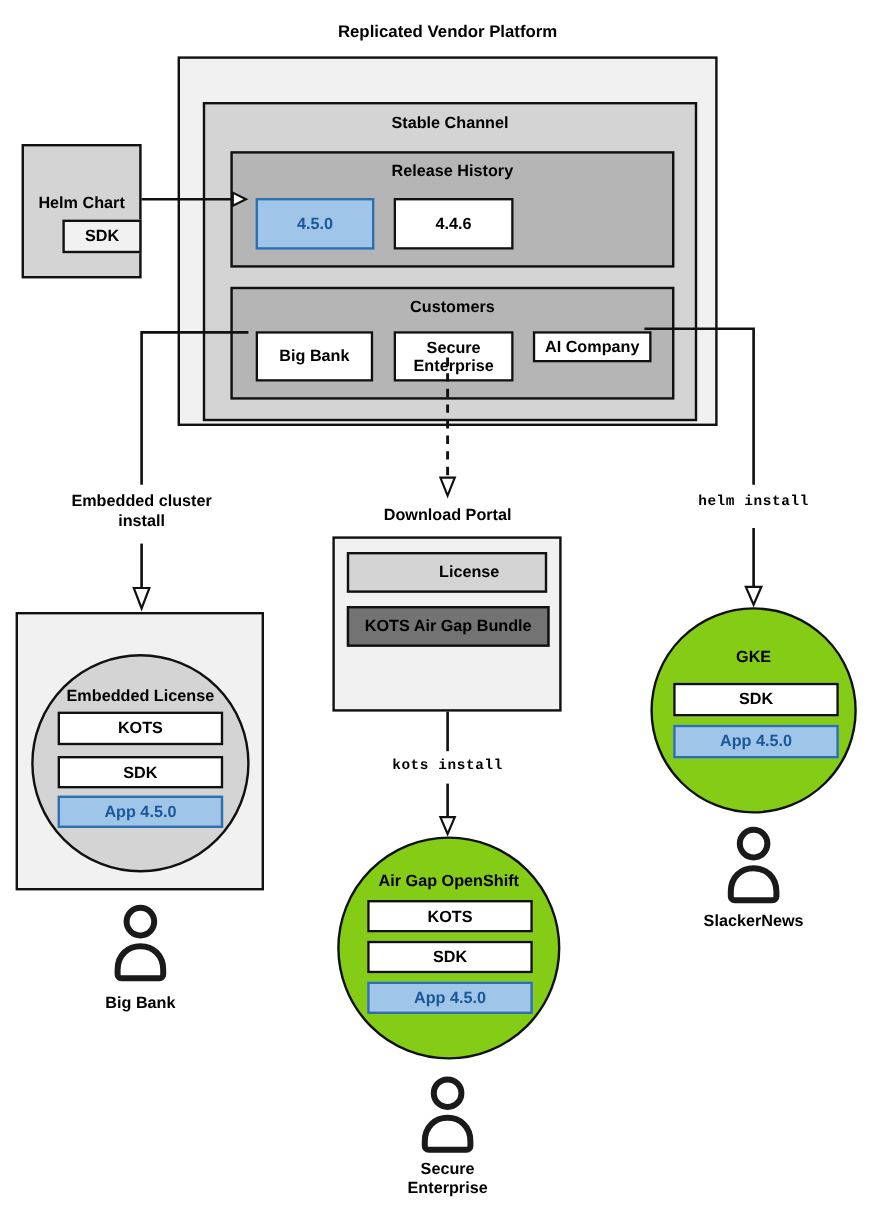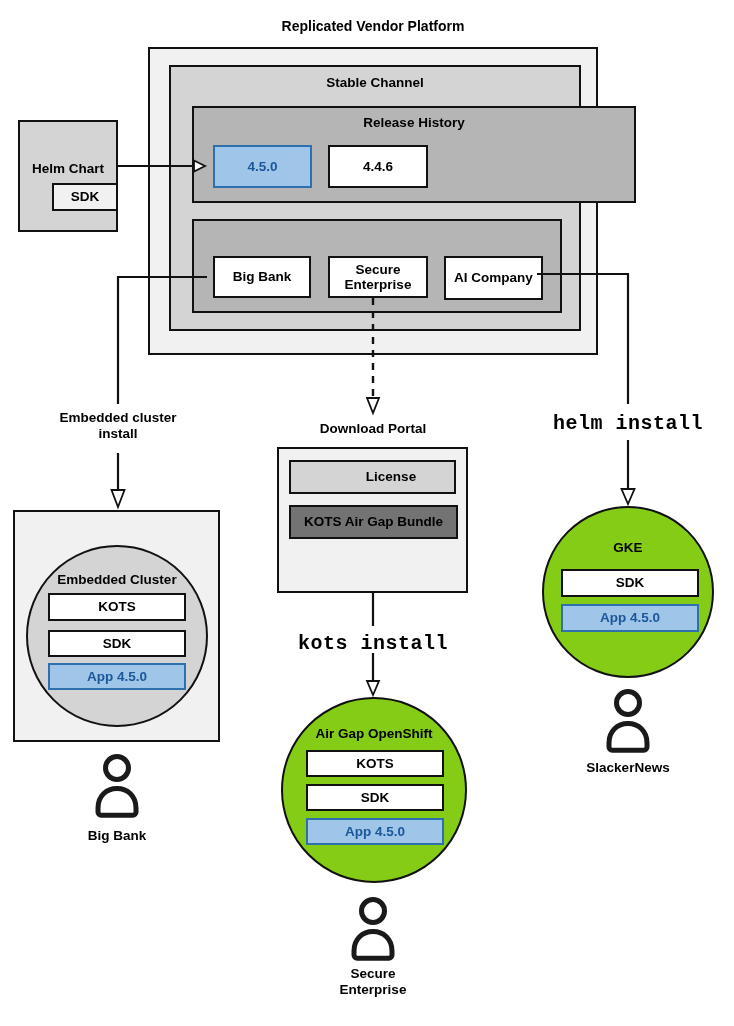--- a/index.html
+++ b/index.html
@@ -10,68 +10,69 @@
   .box { position:absolute; box-sizing:border-box; border:2px solid #111; }
   .node {
     position:absolute; box-sizing:border-box; border:2px solid #111; background:#fff;
     display:flex; align-items:center; justify-content:center; text-align:center;
     font-weight:bold; font-size:13.5px; line-height:1.12;
   }
   .blue { background:#9fc5e8; border-color:#2e6fae; color:#1b5799; }
   .lbl {
     position:absolute; text-align:center; font-weight:bold; font-size:13.5px; line-height:1.15;
   }
-  .mono { font-family:"Liberation Mono", monospace; font-size:20px; letter-spacing:0.5px; }
+  .mono { font-family:"Liberation Mono", monospace; font-size:12px; letter-spacing:0.5px; }
   .circle { border-radius:50%; }
   .gray-light { background:#f1f1f1; }
   .gray-mid   { background:#d4d4d4; }
   .gray-dark  { background:#b5b5b5; }
   .gray-xlight{ background:#84cc16; }
   #wires { position:absolute; left:0; top:0; z-index:6; pointer-events:none; }
   .usericon { position:absolute; z-index:2; }
   .title { font-size:14px; }
 </style>
 </head>
 <body>
 
 <div id="stage">
 
   <div class="lbl title" style="left:148px; top:18px; width:450px;">Replicated Vendor Platform</div>
 
   <div class="box gray-light" style="left:148px; top:47px; width:450px; height:308px;">
 
-    <div class="box gray-mid" style="left:19px; top:16px; width:412px; height:266px;">
+    <div class="box gray-mid" style="left:19px; top:36px; width:412px; height:266px;">
       <div class="lbl" style="left:0; top:8px; width:100%;">Stable Channel</div>
 
-      <div class="box gray-dark" style="left:21px; top:39px; width:444px; height:97px;padding-left:12px;">
+      <div class="box gray-dark" style="left:21px; top:39px; width:370px; height:97px;padding-left:12px;">
         <div class="lbl" style="left:0; top:7px; width:100%;">Release History</div>
         <div class="node blue" style="left:19px; top:37px; width:99px; height:43px;">4.5.0</div>
         <div class="node" style="left:134px; top:37px; width:100px; height:43px;">4.4.6</div>
       </div>
 
       <div class="box gray-dark" style="left:21px; top:152px; width:370px; height:94px;">
+        <div class="lbl" style="left:0; top:7px; width:100%;">Customers</div>
         <div class="node" style="left:19px; top:35px; width:98px; height:42px;">Big Bank</div>
         <div class="node" style="left:134px; top:35px; width:100px; height:42px;">
           <span style="display:inline-block; width:74px;">Secure Enterprise</span>
         </div>
-        <div class="node" style="left:250px; top:35px; width:99px; height:44px;">AI Company</div>
+        <div class="node" style="left:250px; top:35px; width:99px; height:26px;">AI Company</div>
       </div>
     </div>
   </div>
 
   <div class="box gray-mid" style="left:18px; top:120px; width:100px; height:112px;">
     <div class="lbl" style="left:0; top:39px; width:100%;">Helm Chart</div>
     <div class="node gray-light" style="left:32px; top:61px; width:66px; height:28px; background:#f1f1f1;">SDK</div>
   </div>
 
   <div class="lbl" style="left:48px; top:410px; width:140px;">Embedded cluster install</div>
 
   <div class="box gray-light" style="left:13px; top:510px; width:207px; height:232px;">
     <div class="box circle gray-mid" style="left:11px; top:33px; width:182px; height:182px;">
-      <div class="lbl" style="left:0; top:25px; width:100%;">Embedded Cluster</div>
+      <div class="lbl" style="left:0; top:25px; width:100%;">Embedded License</div>
       <div class="node" style="left:20px; top:46px; width:138px; height:28px;">KOTS</div>
       <div class="node" style="left:20px; top:83px; width:138px; height:27px;">SDK</div>
       <div class="node blue" style="left:20px; top:116px; width:138px; height:27px;">App 4.5.0</div>
     </div>
   </div>
 
   <div class="usericon" style="left:85px; top:753px;">
     <svg width="64" height="68" viewBox="0 0 64 68">
       <circle cx="32" cy="15" r="11.5" fill="none" stroke="#1a1a1a" stroke-width="5"></circle>
       <path d="M13 59 v-4 c0 -12 8.5 -19.5 19 -19.5 s19 7.5 19 19.5 v4 a3.2 3.2 0 0 1 -3.2 3.2 H16.2 A3.2 3.2 0 0 1 13 59 z" fill="none" stroke="#1a1a1a" stroke-width="5" stroke-linejoin="round"></path>

